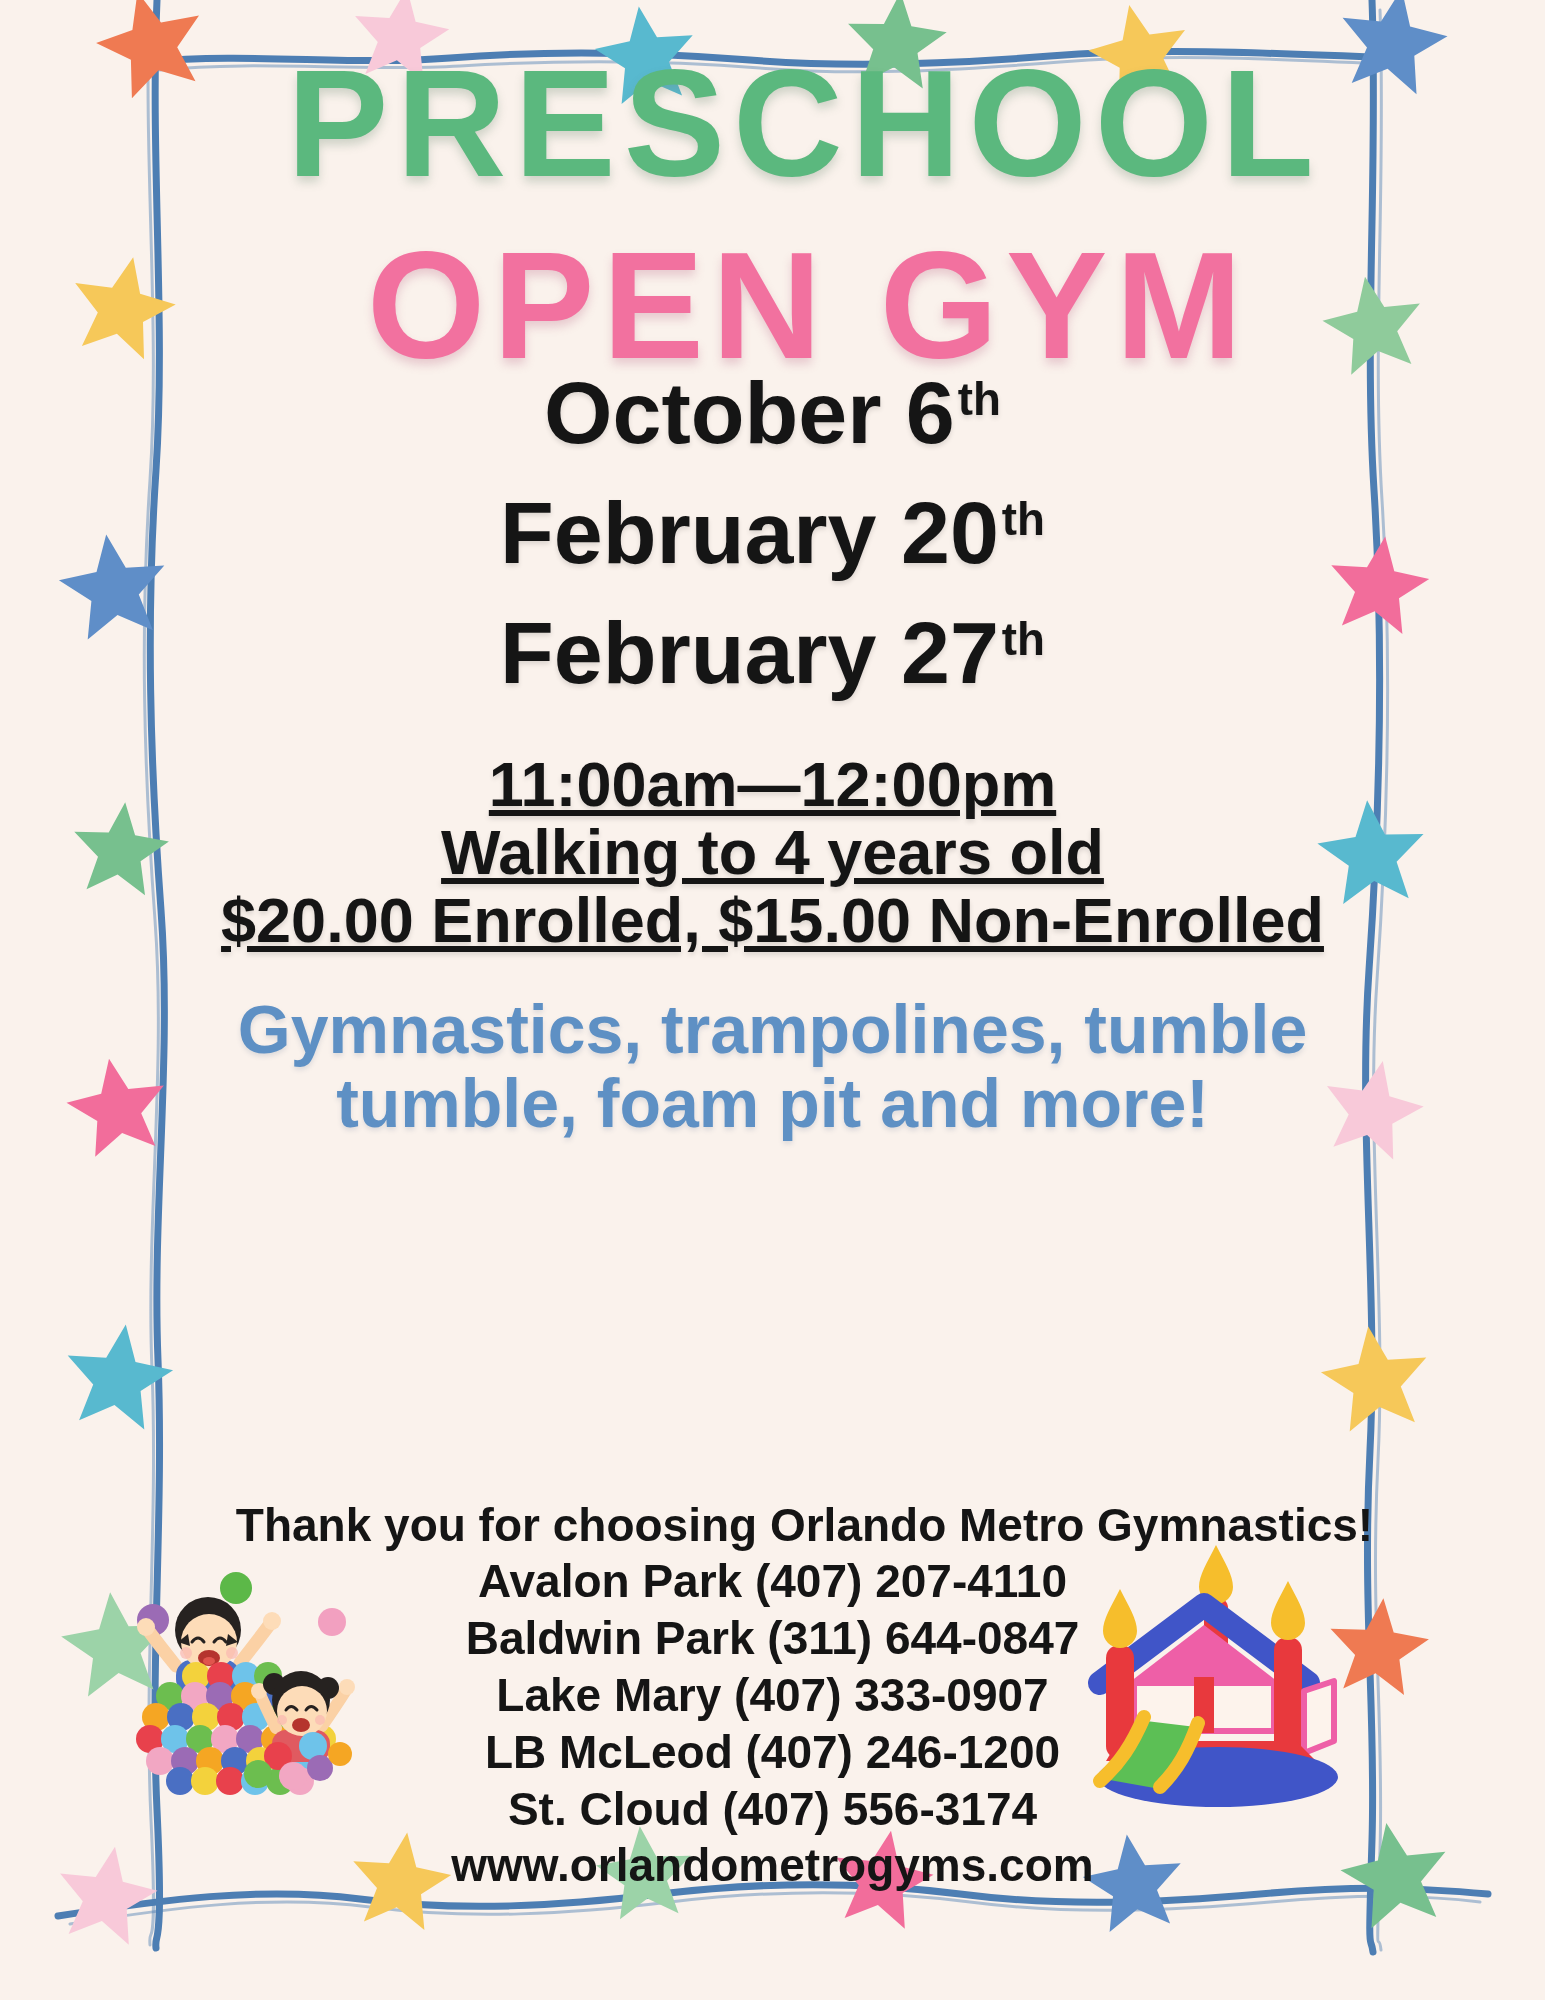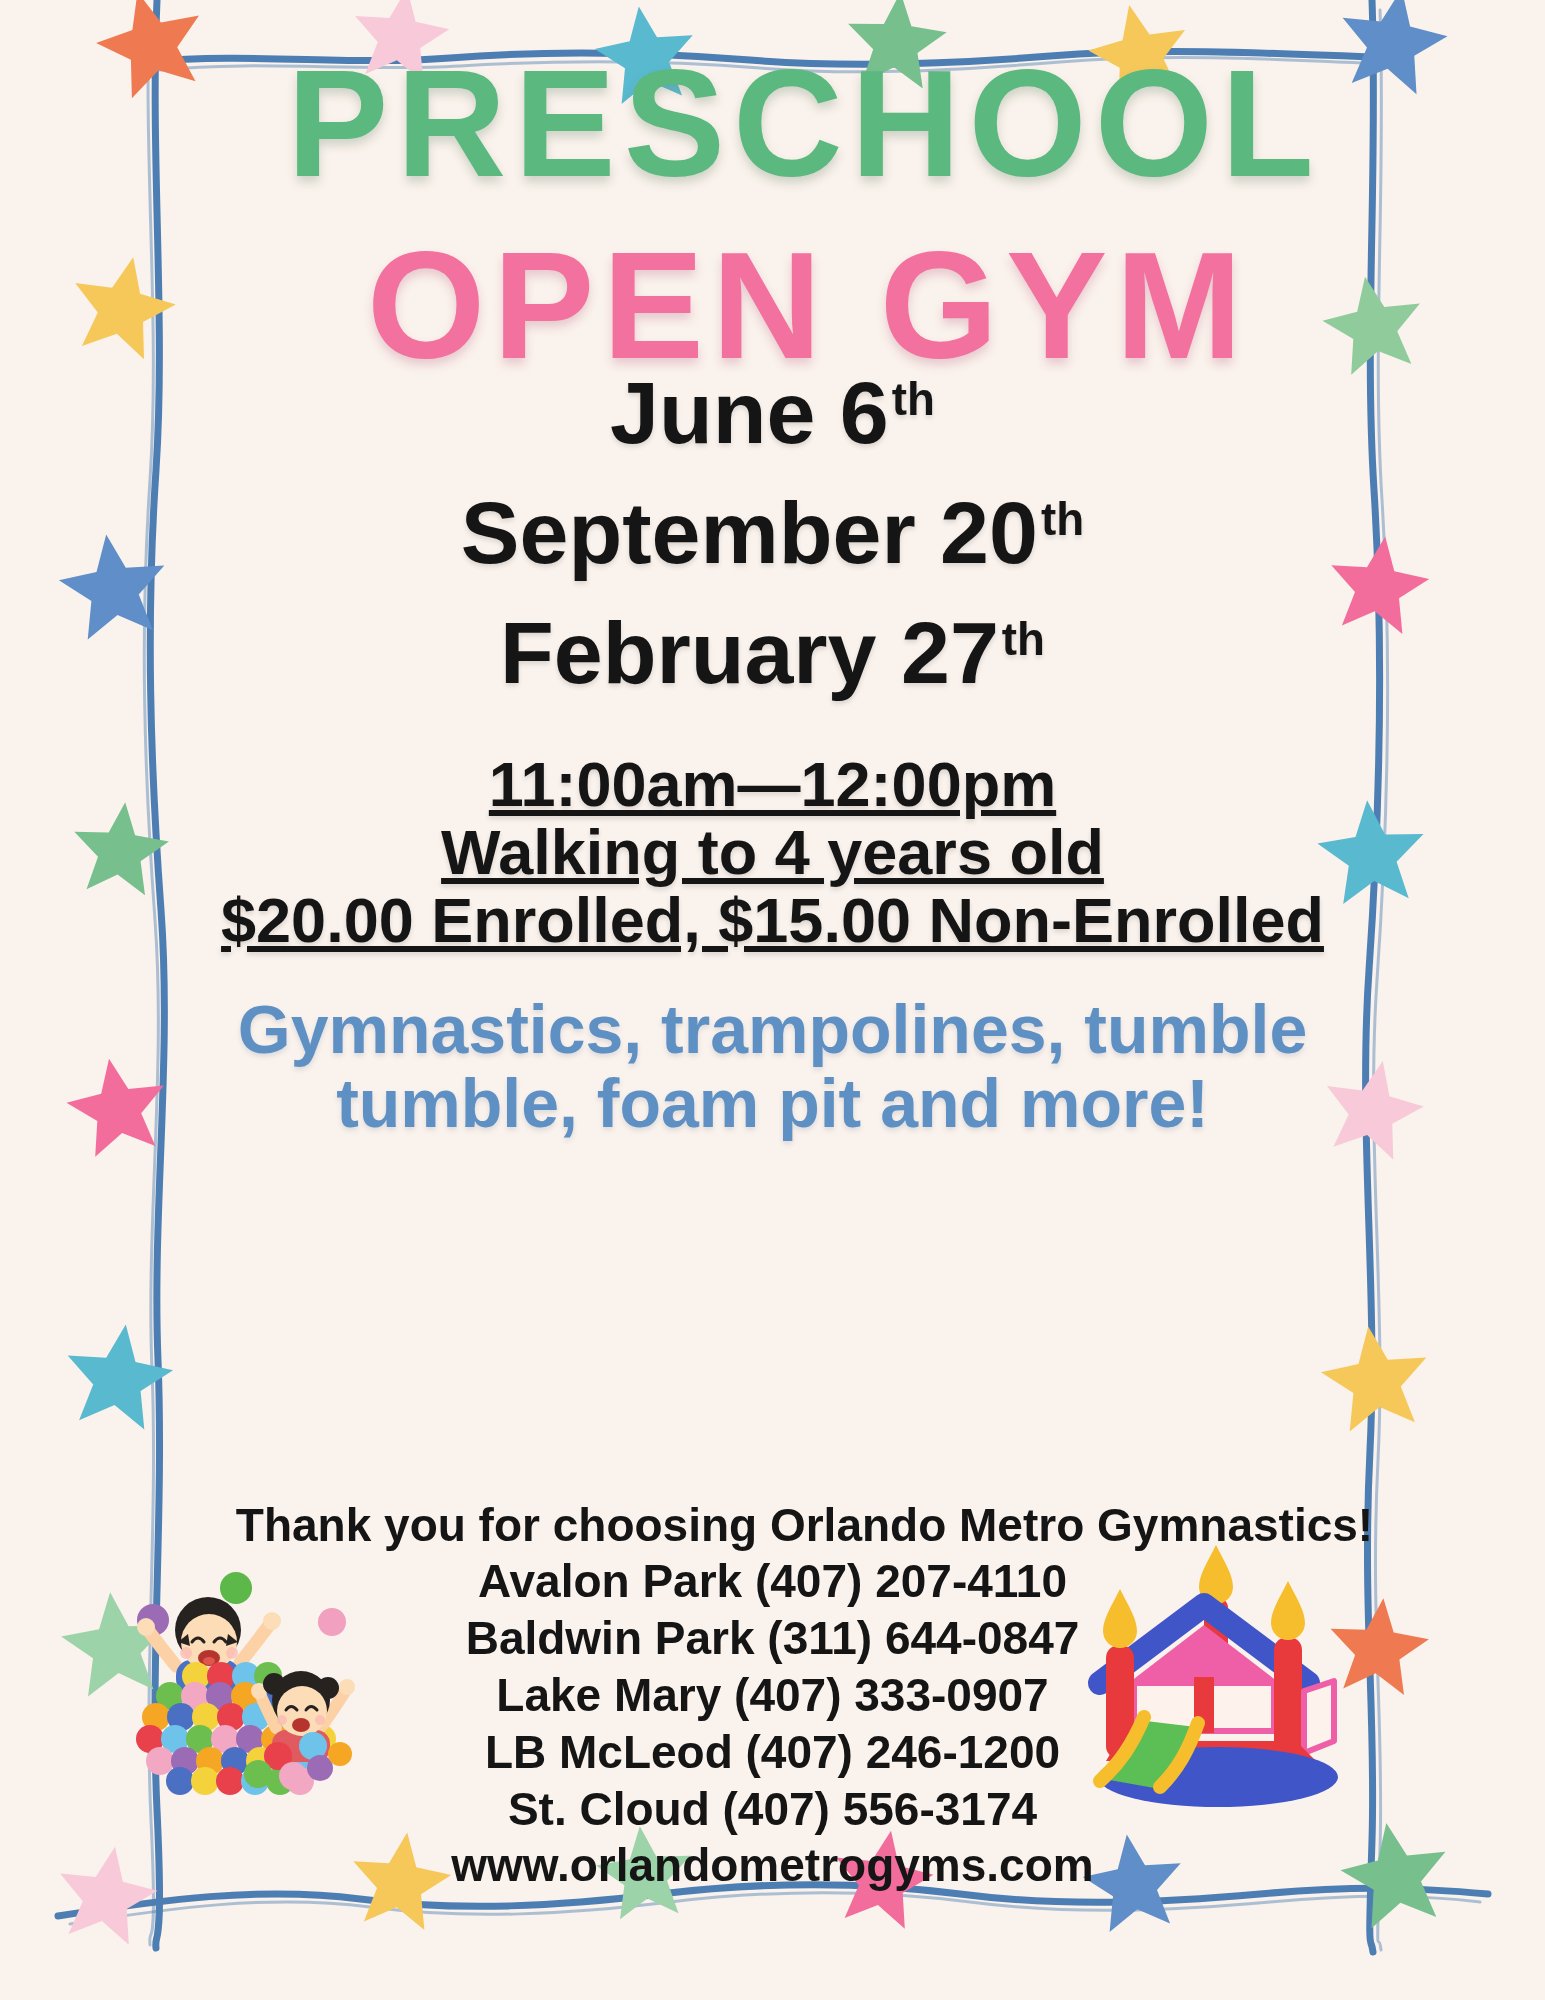--- a/index.html
+++ b/index.html
@@ -92,22 +92,22 @@
         <polygon points="639.8,1826.3 656.3,1856.5 690.7,1855.7 667.0,1880.7 678.5,1913.2 647.4,1898.4 620.0,1919.3 624.4,1885.2 596.1,1865.6 629.9,1859.3" fill="#9CD3A8"></polygon>
         <polygon points="891.0,1830.8 898.8,1865.7 933.5,1874.8 902.7,1893.0 904.8,1928.7 877.9,1905.0 844.6,1918.1 858.8,1885.3 836.1,1857.6 871.7,1861.0" fill="#F26D9B"></polygon>
         <polygon points="1126.8,1834.5 1145.0,1865.3 1180.7,1863.2 1157.0,1890.1 1170.1,1923.4 1137.3,1909.2 1109.6,1931.9 1113.0,1896.3 1082.8,1877.0 1117.7,1869.2" fill="#5F8EC8"></polygon>
       </g>
   </svg>
 
   <div class="ctext title1">PRESCHOOL</div>
   <div class="ctext title2">OPEN GYM</div>
 
   <div class="ctext dates">
-    <div class="date-line"><span>June 6</span><sup>th</sup></div>
-    <div class="date-line"><span>September 20</span><sup>th</sup></div>
+    <div class="date-line"><span>October 6</span><sup>th</sup></div>
+    <div class="date-line"><span>February 20</span><sup>th</sup></div>
     <div class="date-line"><span>February 27</span><sup>th</sup></div>
   </div>
 
   <div class="ctext details">
     <div class="detail-line">11:00am—12:00pm</div>
     <div class="detail-line">Walking to 4 years old</div>
     <div class="detail-line">$20.00 Enrolled, $15.00 Non-Enrolled</div>
   </div>
 
   <div class="ctext activities">

